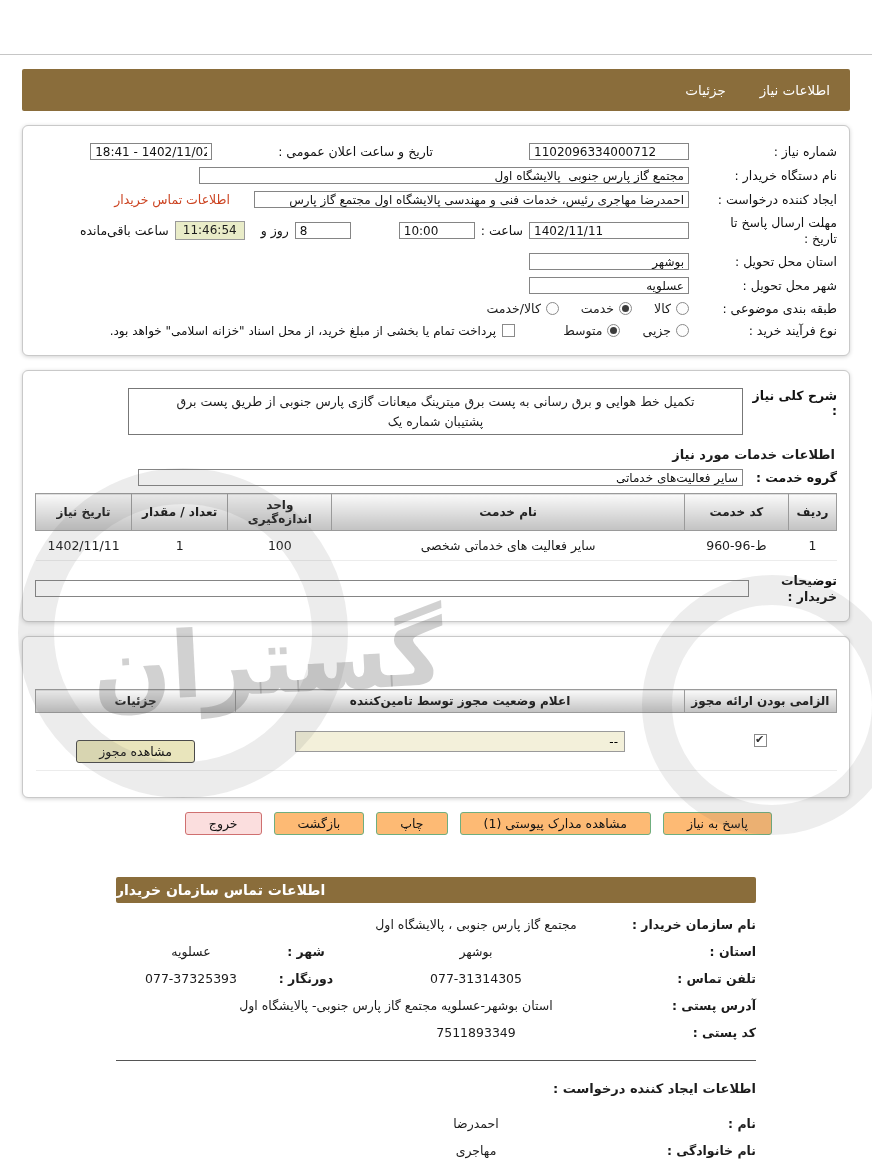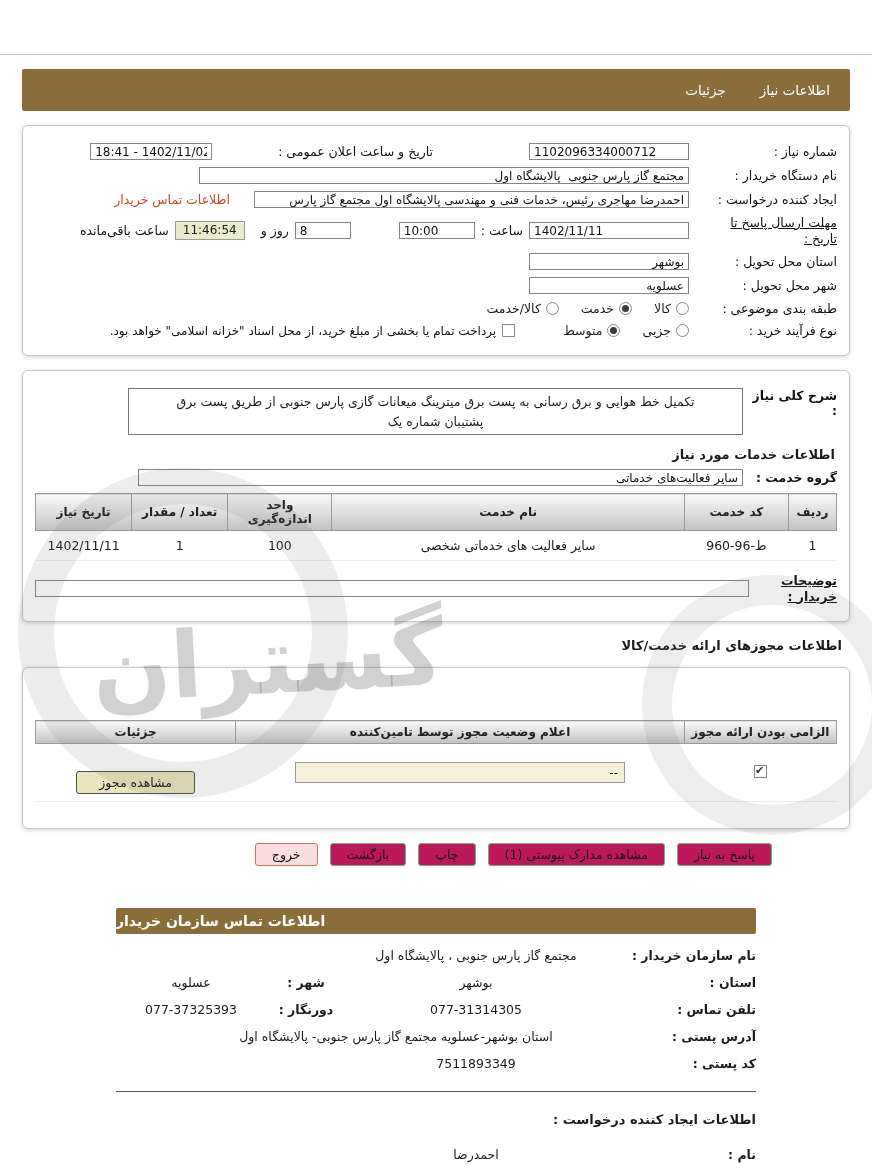--- a/index.html
+++ b/index.html
@@ -41,21 +41,21 @@
 
   .radio { width:13px; height:13px; border:1px solid #8a8a8a; border-radius:50%;
     background:#fdfdfd; display:inline-block; position:relative; flex-shrink:0; }
   .radio.sel::after { content:""; position:absolute; left:2px; top:2px; right:2px; bottom:2px;
     border-radius:50%; background:#3c3c3c; }
   .cb { width:13px; height:13px; border:1px solid #8a8a8a; background:#fff;
     display:inline-block; position:relative; flex-shrink:0; }
   .cb.checked::after { content:"✔"; position:absolute; left:0; top:-2px; font-size:11px; color:#333; }
   .opt { display:inline-flex; align-items:center; gap:5px; margin-left:16px; font-size:12.5px; }
 
-  .two-line { line-height:1.25;text-decoration:underline; }
+  .two-line { line-height:1.25; }
 
   .remain { background:#e9ecc8; border:1px solid #9a9a9a; height:19px; line-height:17px;
     padding:0 7px; font-size:12px; direction:ltr; }
 
   .descbox {
     border:1px solid #777; width:615px; min-height:46px; padding:3px 6px;
     display:flex; flex-direction:column; justify-content:center; text-align:center;
     font-size:12.5px; line-height:1.55;
   }
   .sec-h { font-weight:700; font-size:13px; margin:12px 2px 4px; }
@@ -68,23 +68,23 @@
   }
   table.grid td { font-size:12.5px; text-align:center; padding:7px 4px;
     border-bottom:1px solid #ececec; }
   .ltr { direction:ltr; unicode-bidi:embed; }
 
   .permits-panel { padding-top:46px; padding-bottom:26px; }
   .status-fld { background:#f3f0da; border:1px solid #9a9a9a; width:330px; height:21px;
     font-size:12px; font-family:inherit; padding:0 6px; }
 
   .btnrow { display:flex; align-items:center; gap:12px; margin-top:14px; padding-right:78px; }
-  .btn { font-family:inherit; font-size:12.5px; border-radius:3px; padding:2px 16px;
+  .btn { font-family:inherit; font-size:12.5px; border-radius:3px; padding:2px 23px;
     cursor:pointer; height:23px; color:#141414; }
-  .btn.green { background:#be185d; border:1px solid #6fae7f; }
+  .btn.green { background:#fdba74; border:1px solid #6fae7f; }
   .btn.pink { background:#fbdede; border:1px solid #cf7070; }
   .btn.khaki { background:#e9e5bc; border:1px solid #4a4a4a; padding:2px 22px;margin-top:20px; }
 
   .contact-bar {
     width:640px; margin:42px auto 0; background:#8a6d3b; color:#fff; text-align:left;
     font-weight:700; height:26px; line-height:26px; font-size:14px; border-radius:2px;
   }
   .contact { width:640px; margin:14px auto 0; font-size:12.5px; position:relative; z-index:2; }
   .c-row { display:flex; align-items:center; margin:12px 0; }
   .c-lbl { font-weight:700; width:150px; flex-shrink:0; }
@@ -241,21 +241,20 @@
 
     <div class="frow" style="margin-top:12px">
       <span class="flbl bold two-line" style="width:82px">
         <span style="display:block">توضیحات</span>
         <span style="display:block">خریدار :</span>
       </span>
       <input class="fld" style="flex: 1 1 0%;" readonly="" value="">
     </div>
   </div>
 
-  <div class="outside-h">اطلاعات مجوزهای ارائه خدمت/کالا</div>
 
   <div class="panel permits-panel">
     <table class="grid">
       <colgroup>
         <col style="width:19%">
           <col style="width:56%">
           <col style="width:25%">
       </colgroup>
       <thead>
         <tr>

